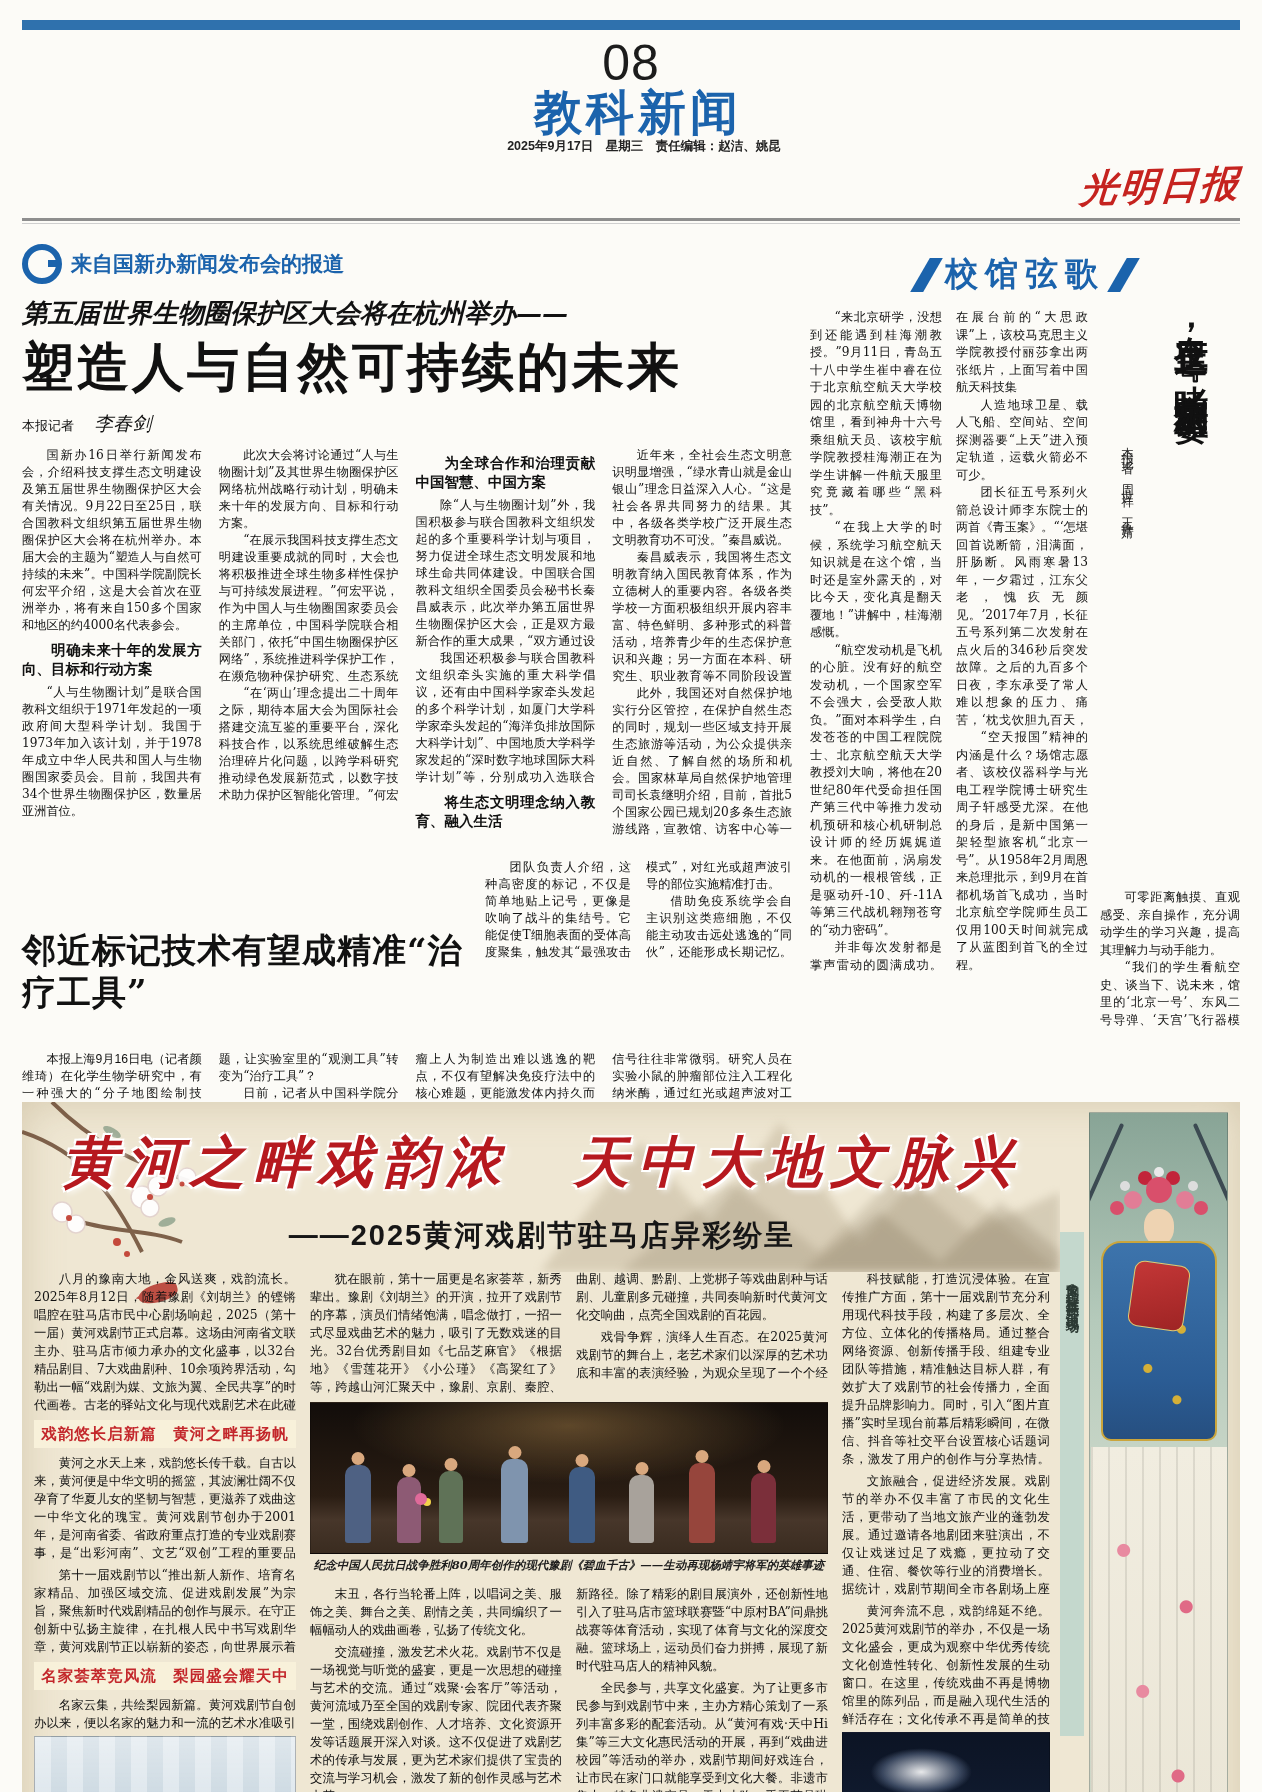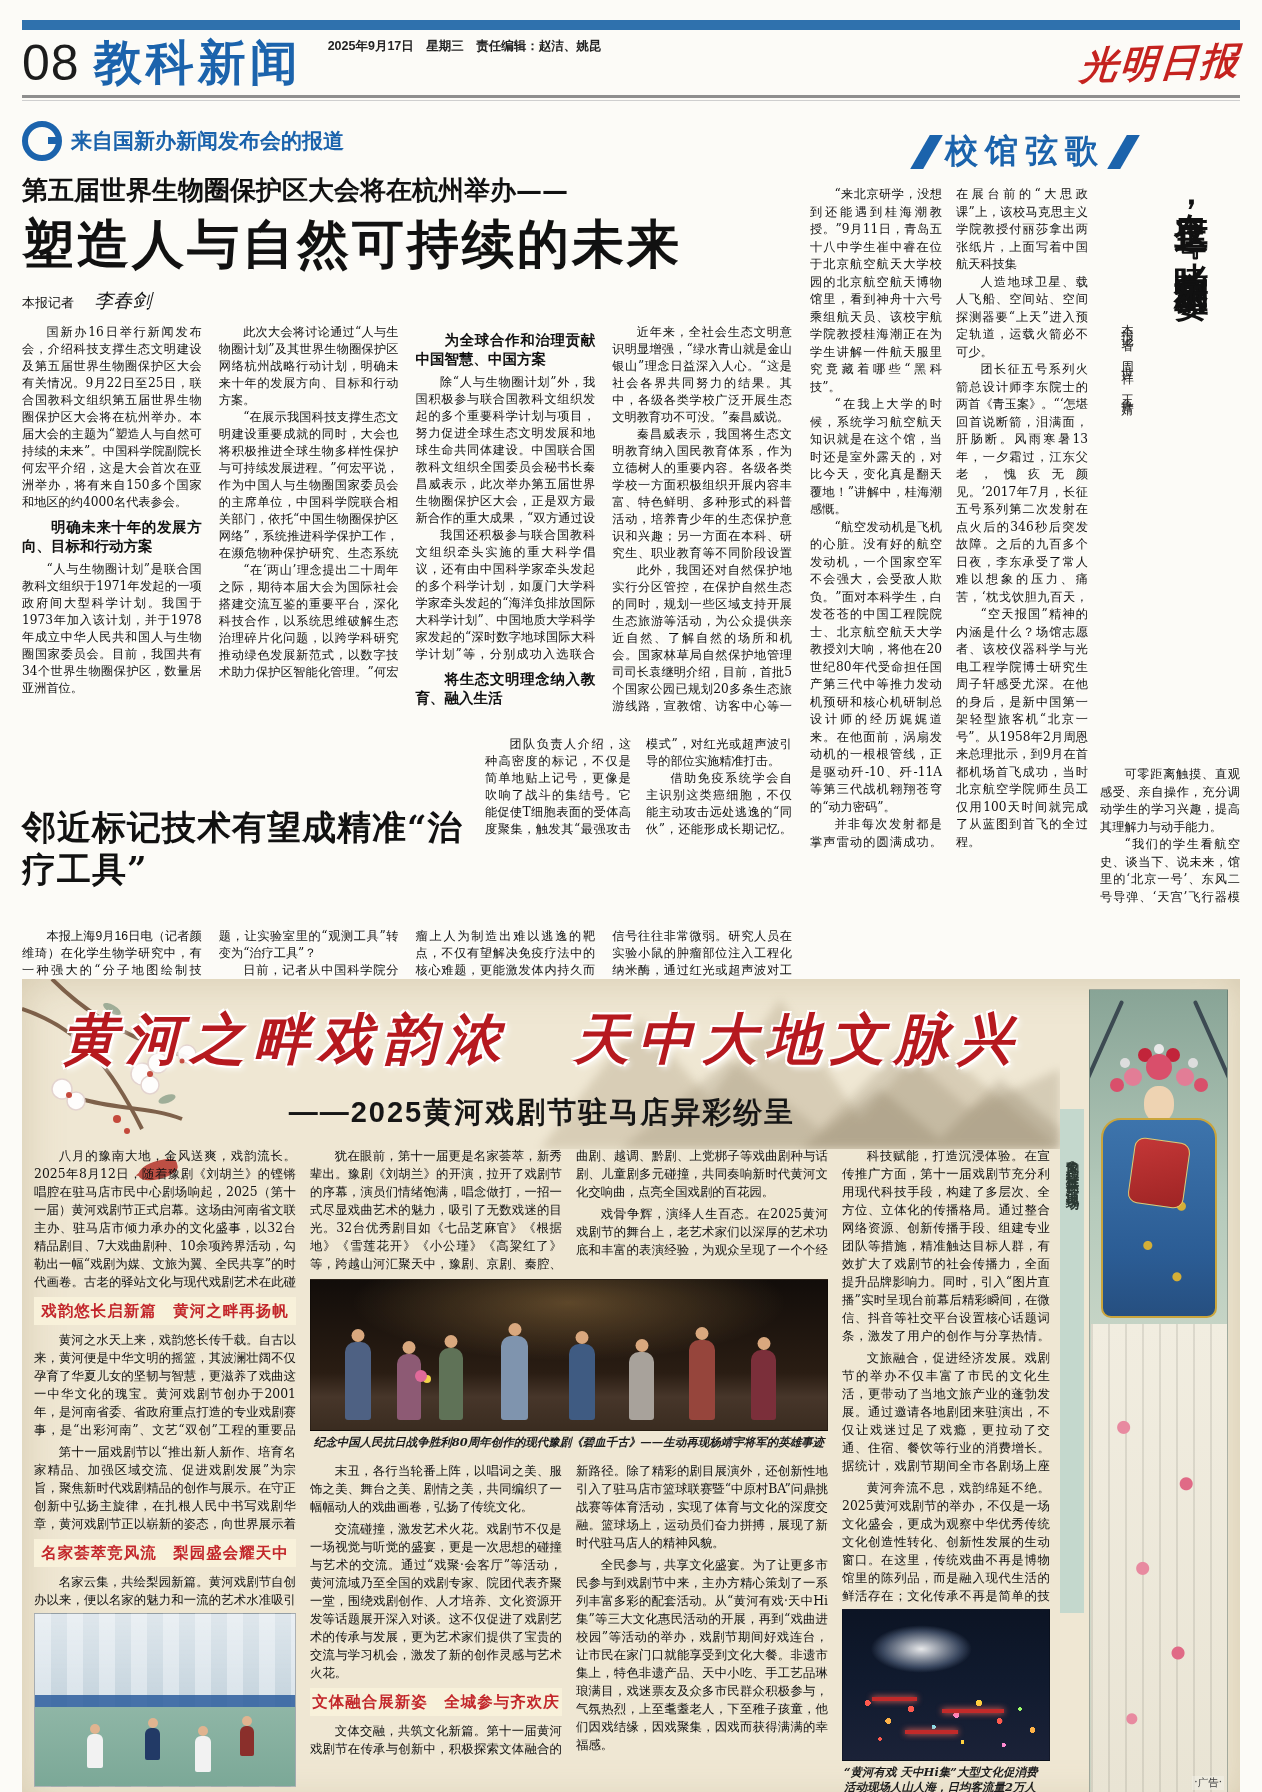--- a/index.html
+++ b/index.html
@@ -1,35 +1,35 @@
 <!DOCTYPE html>
 <html><head>
 <meta charset="utf-8">
 <style>
   html,body{margin:0;padding:0;background:#dcdcd8;}
   .page{position:relative;width:1262px;height:1792px;margin:0 auto;background:#fcfbf7;
         font-family:"DejaVu Serif","Liberation Serif",serif;color:#111;overflow:hidden;}
   
   .topbar{height:10px;background:#2f71ad;margin:20px 22px 0;}
-  .hdr{display:flex;align-items:flex-start;padding:8px 22px 4px;}
+  .hdr{display:flex;align-items:center;padding:8px 22px 4px;flex-direction:column;}
   .pagenum{font-family:"Liberation Sans",sans-serif;font-size:50px;line-height:50px;font-weight:400;color:#1c1c1c;letter-spacing:1px;}
   .sectitle{font-family:"Liberation Sans",sans-serif;font-weight:bold;font-size:48px;line-height:50px;color:#1b63ac;margin-left:14px;letter-spacing:4px;}
   .dateline{font-family:"Liberation Sans",sans-serif;font-size:12.5px;font-weight:bold;color:#222;margin-left:26px;padding-bottom:6px;}
   .masthead{margin-left:auto;font-family:"DejaVu Serif",serif;font-style:italic;font-weight:900;font-size:38px;
             color:#c5231f;transform:rotate(-2deg) skewX(-6deg);padding-bottom:2px;letter-spacing:2px;}
   .hdr-rule{margin:0 22px;border-top:3px solid #8e8e8e;border-bottom:1px solid #cfcfcf;height:2px;}
   
   .top-grid{display:flex;gap:18px;margin:12px 22px 0;height:852px;}
   .left-stack{width:770px;display:flex;flex-direction:column;}
   
   .kicker{display:flex;align-items:center;gap:9px;margin-top:8px;}
   .g-badge{width:28px;height:28px;border-radius:50%;border:6px solid #1b63ac;position:relative;flex:0 0 auto;}
   .g-badge span{position:absolute;right:-4px;top:10px;width:12px;height:7px;background:#1b63ac;}
   .kicker-text{font-family:"Liberation Sans",sans-serif;font-weight:bold;font-size:21px;color:#1b63ac;}
-  .overline{font-size:26px;font-weight:bold;margin:12px 0 2px;}
+  .overline{font-size:26px;font-weight:bold;margin:12px 0 2px;font-style:italic;}
   .headline{font-size:52px;font-weight:900;letter-spacing:3px;margin:6px 0 14px;line-height:60px;}
   .byline{font-size:13px;margin:8px 0 10px;}
   .byline .name{font-size:19px;font-style:italic;margin-left:16px;}
   .bio-body{height:396px;columns:4;column-gap:17px;font-size:12.2px;line-height:17px;text-align:justify;overflow:hidden;}
   .bio-body p,.linji-body p,.linji-toptext p,.xg-cols p,.xg-tail p,.hh-col p{margin:0;text-indent:2em;}
   .subhead{font-family:"Liberation Sans",sans-serif;font-weight:bold;font-size:14.5px;line-height:19px;
            text-indent:2em;padding:7px 0 5px;}
   .mx36{max-height:36px;overflow:hidden;} .mx70{max-height:70px;overflow:hidden;}
   .mx90{max-height:90px;overflow:hidden;} .mx108{max-height:108px;overflow:hidden;}
   .mx119{max-height:119px;overflow:hidden;} .mx126{max-height:126px;overflow:hidden;}

